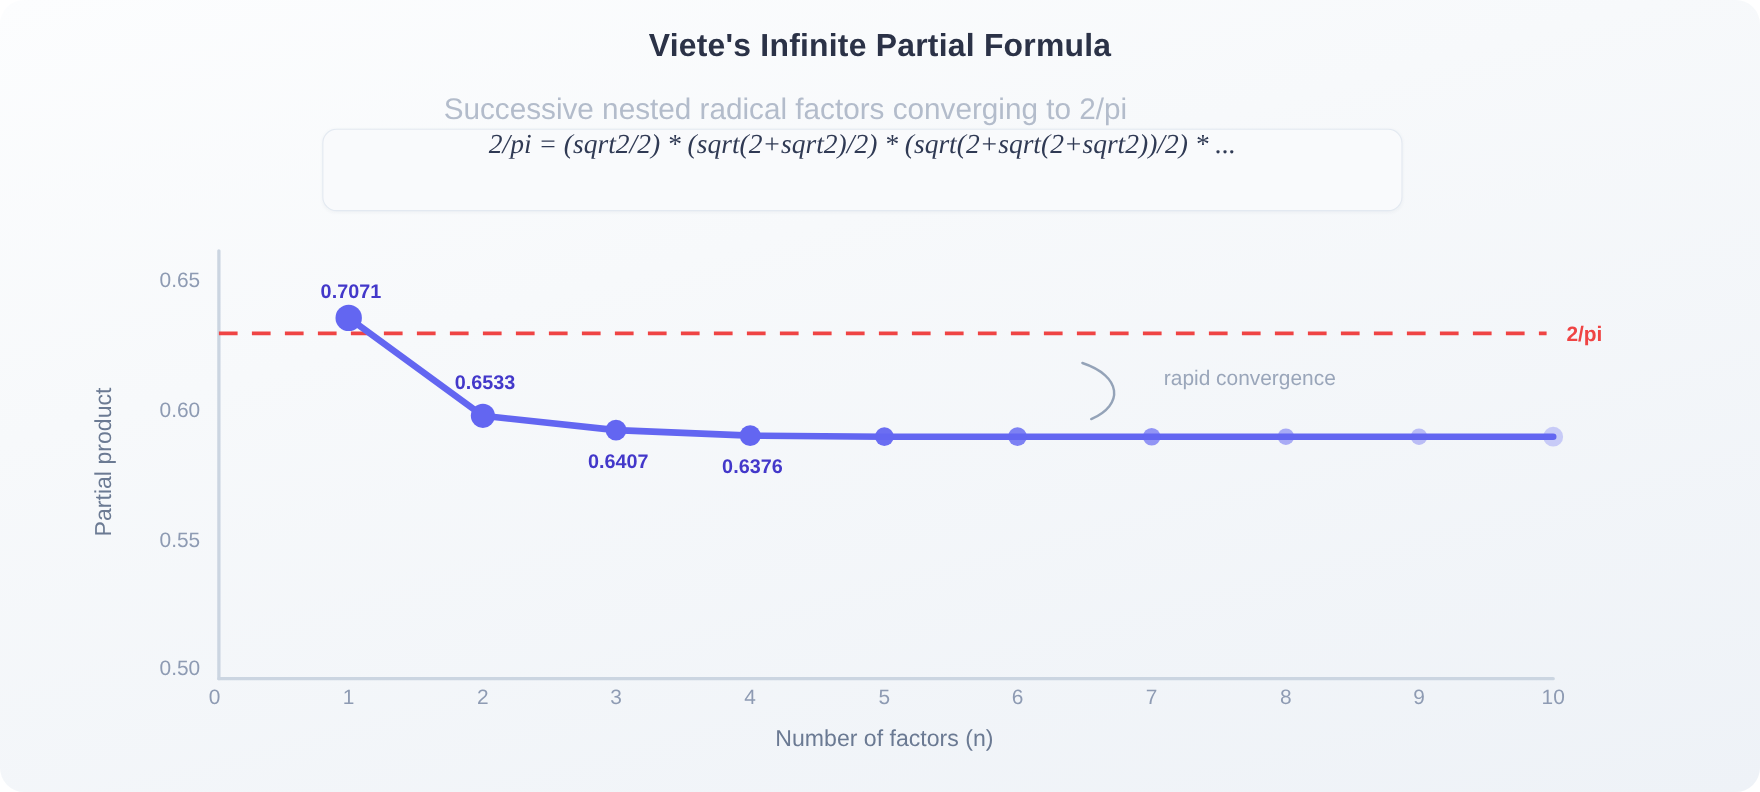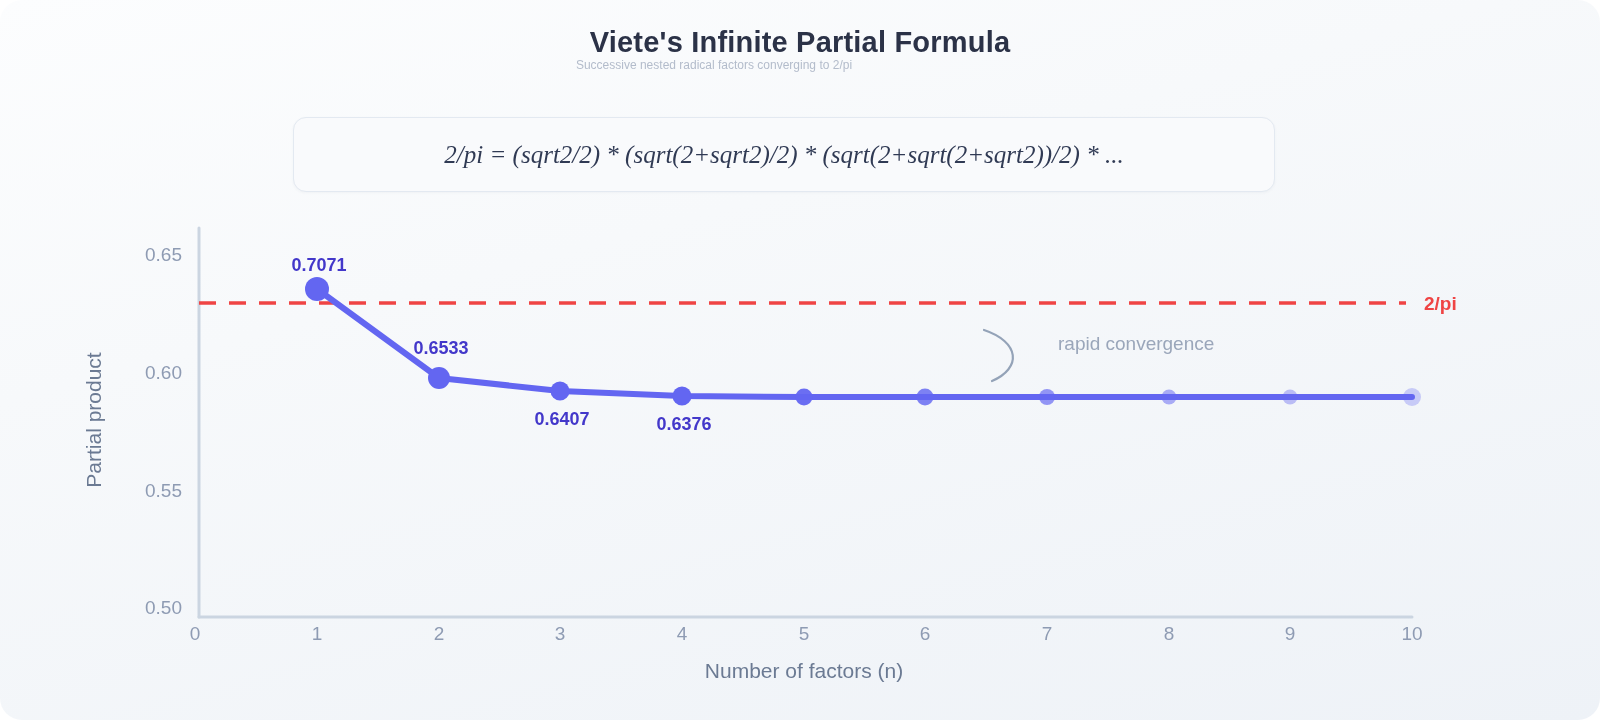--- a/index.html
+++ b/index.html
@@ -31,40 +31,39 @@
     left: 0; top: 26px;
     width: 1600px;
     text-align: center;
     font-size: 29px;
     font-weight: bold;
     color: #2b3247;
     letter-spacing: 0.2px;
   }
   #subtitle {
     position: absolute;
-    left: 0; top: 58px;
+    left: 0; top: 84px;
     width: 1428px;
     text-align: center;
-    font-size: 12px;
+    font-size: 27px;
     color: #b3bccb;
   }
 
   
   #formula-box {
     position: absolute;
     left: 293px; top: 117px;
     width: 982px;
     height: 75px;
     border: 1px solid #e3e9f1;
     border-radius: 13px;
     background: #f9fafc;
     box-shadow: 0 1px 3px rgba(40,60,100,0.045);
     box-sizing: border-box;
     display: flex;
-    align-items: center;
     justify-content: center;
   }
   #formula-text {
     font-family: "Liberation Serif", serif;
     font-style: italic;
     font-size: 25px;
     color: #303a54;
     white-space: nowrap;
   }
 

